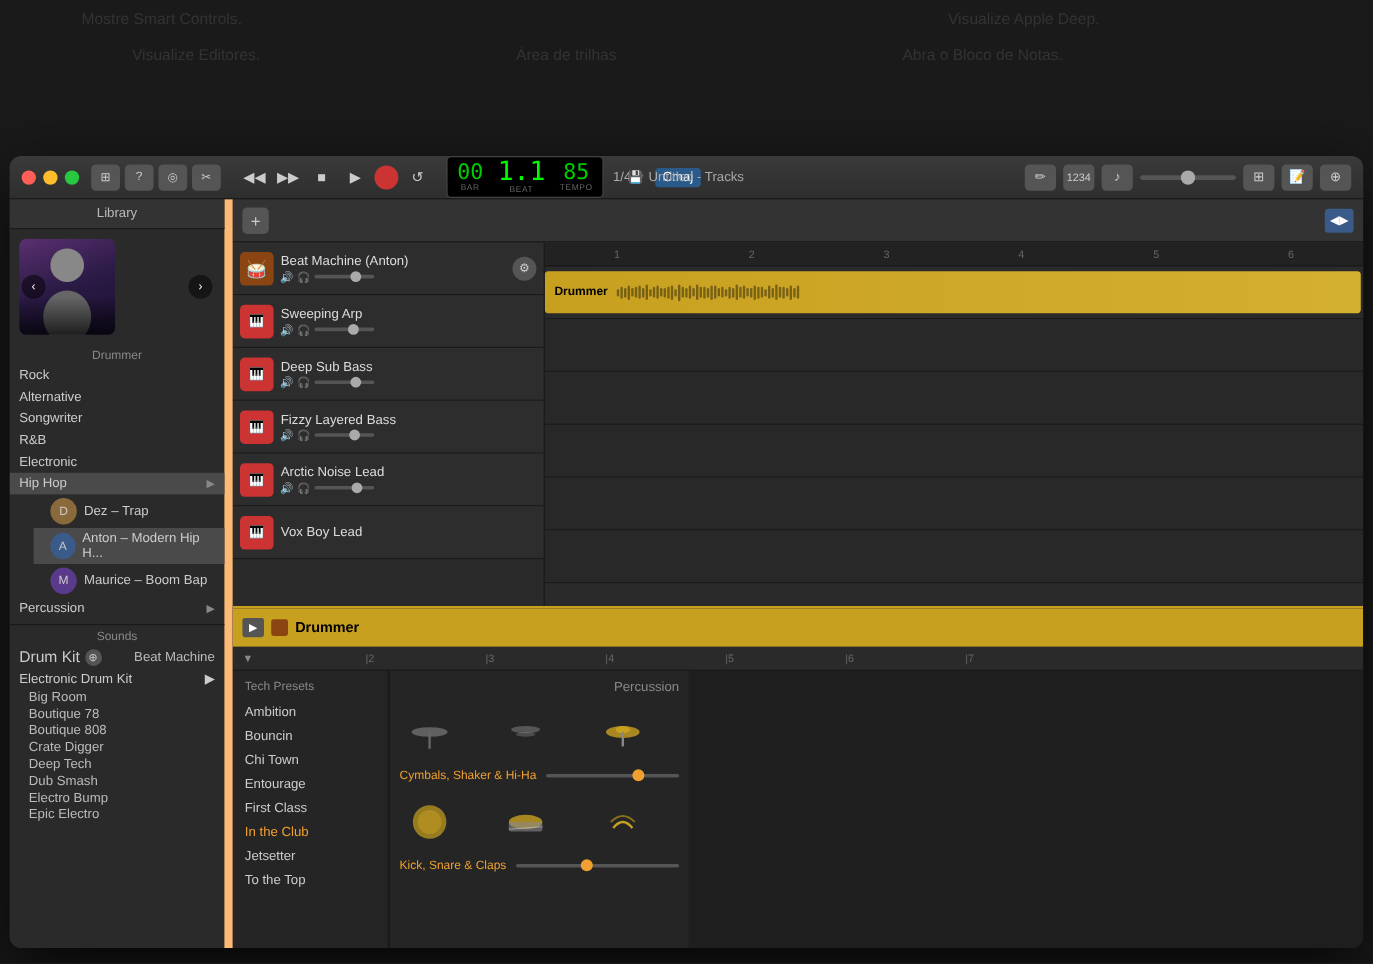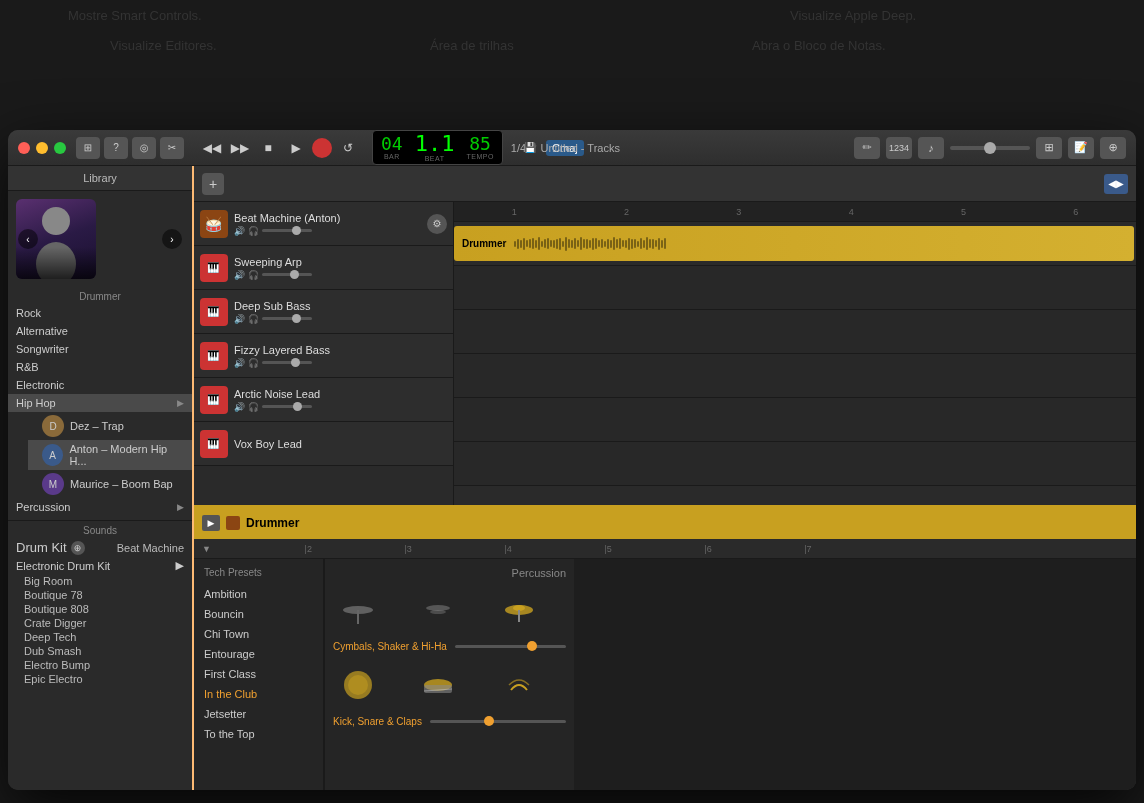--- a/index.html
+++ b/index.html
@@ -196,21 +196,21 @@
     
     .main-content {
       display: flex;
       height: calc(100% - 36px);
     }
 
     
     .library-panel {
       width: 186px;
       background: #2a2a2a;
-      border-right: 2px solid #fdba74;
+      border-right: 7px solid #fdba74;
       display: flex;
       flex-direction: column;
       flex-shrink: 0;
     }
     .panel-header {
       text-align: center;
       font-size: 11px;
       color: #bbb;
       padding: 6px;
       background: #333;
@@ -724,21 +724,21 @@
       <div class="transport-btn">◀◀</div>
       <div class="transport-btn">▶▶</div>
       <div class="transport-btn">■</div>
       <div class="transport-btn">▶</div>
       <div class="record-btn"></div>
       <div class="transport-btn">↺</div>
     </div>
 
     <div class="display-section">
       <div class="display-item">
-        <div class="display-value">04</div>
+        <div class="display-value">00</div>
         <div class="display-label">BAR</div>
       </div>
       <div class="display-item">
         <div class="display-value" style="font-size:22px;color:#00ff00;">1.1</div>
         <div class="display-label">BEAT</div>
       </div>
       <div class="display-item">
         <div class="display-value">85</div>
         <div class="display-label">TEMPO</div>
       </div>

